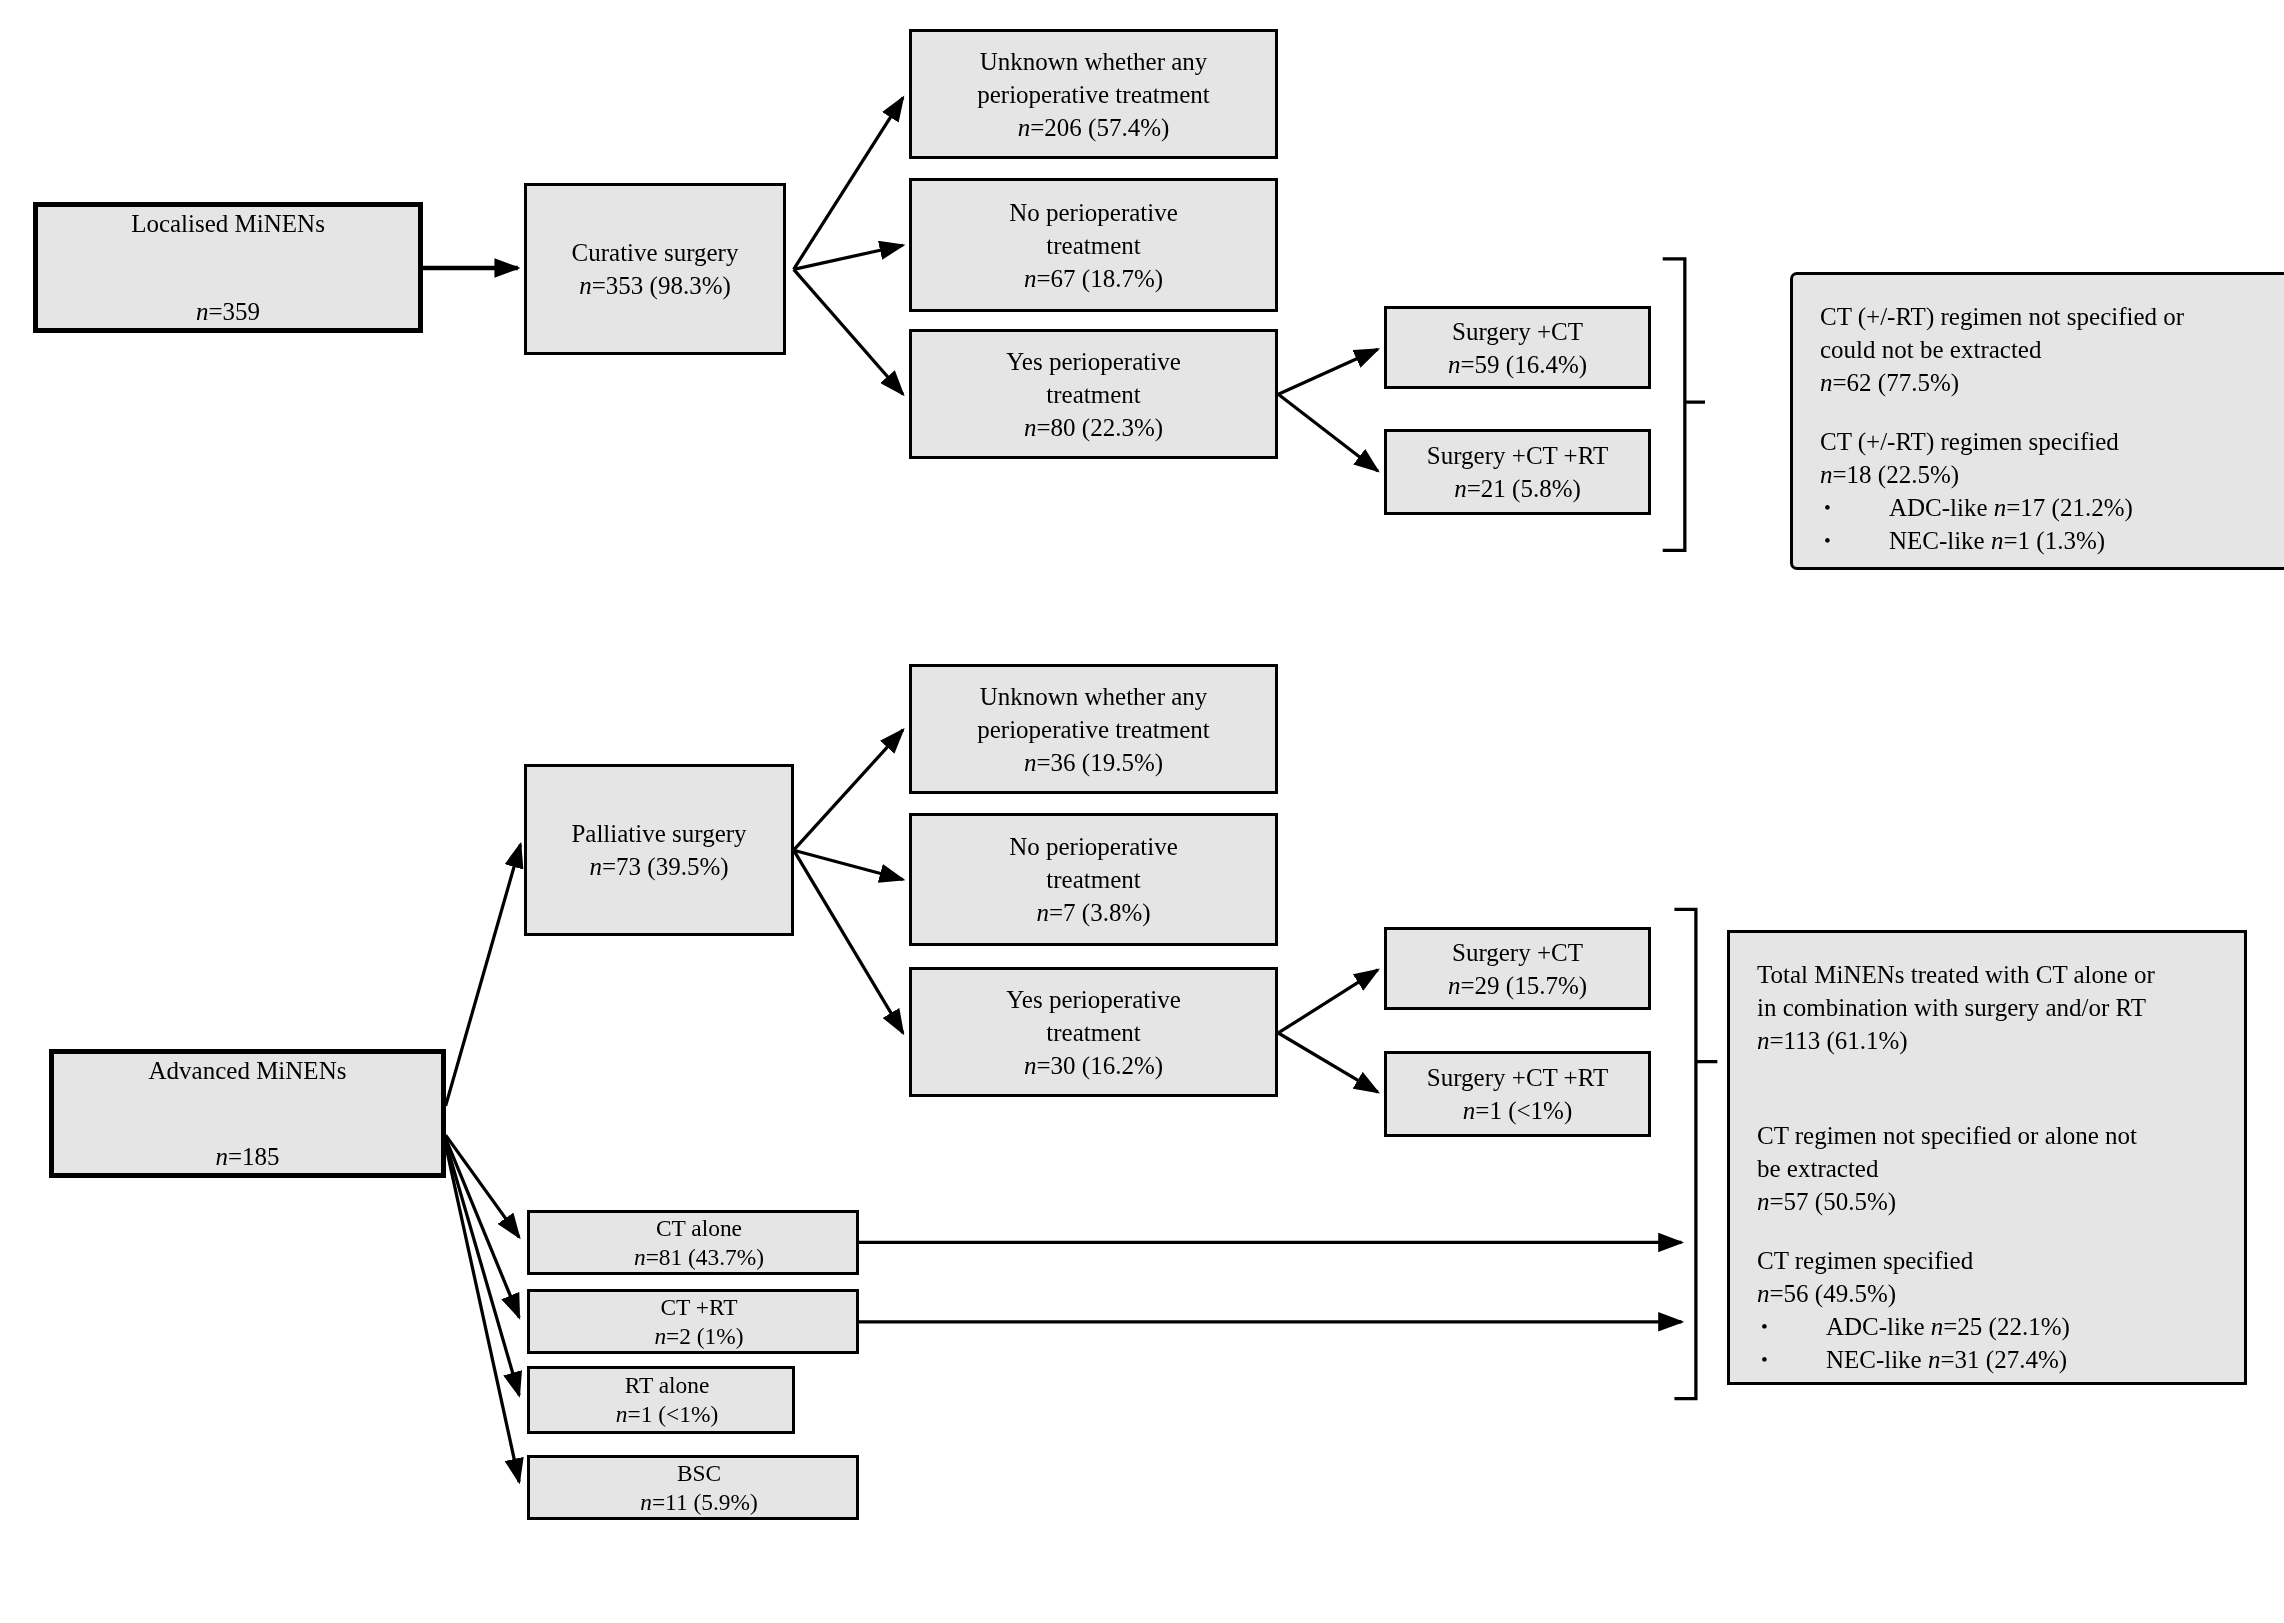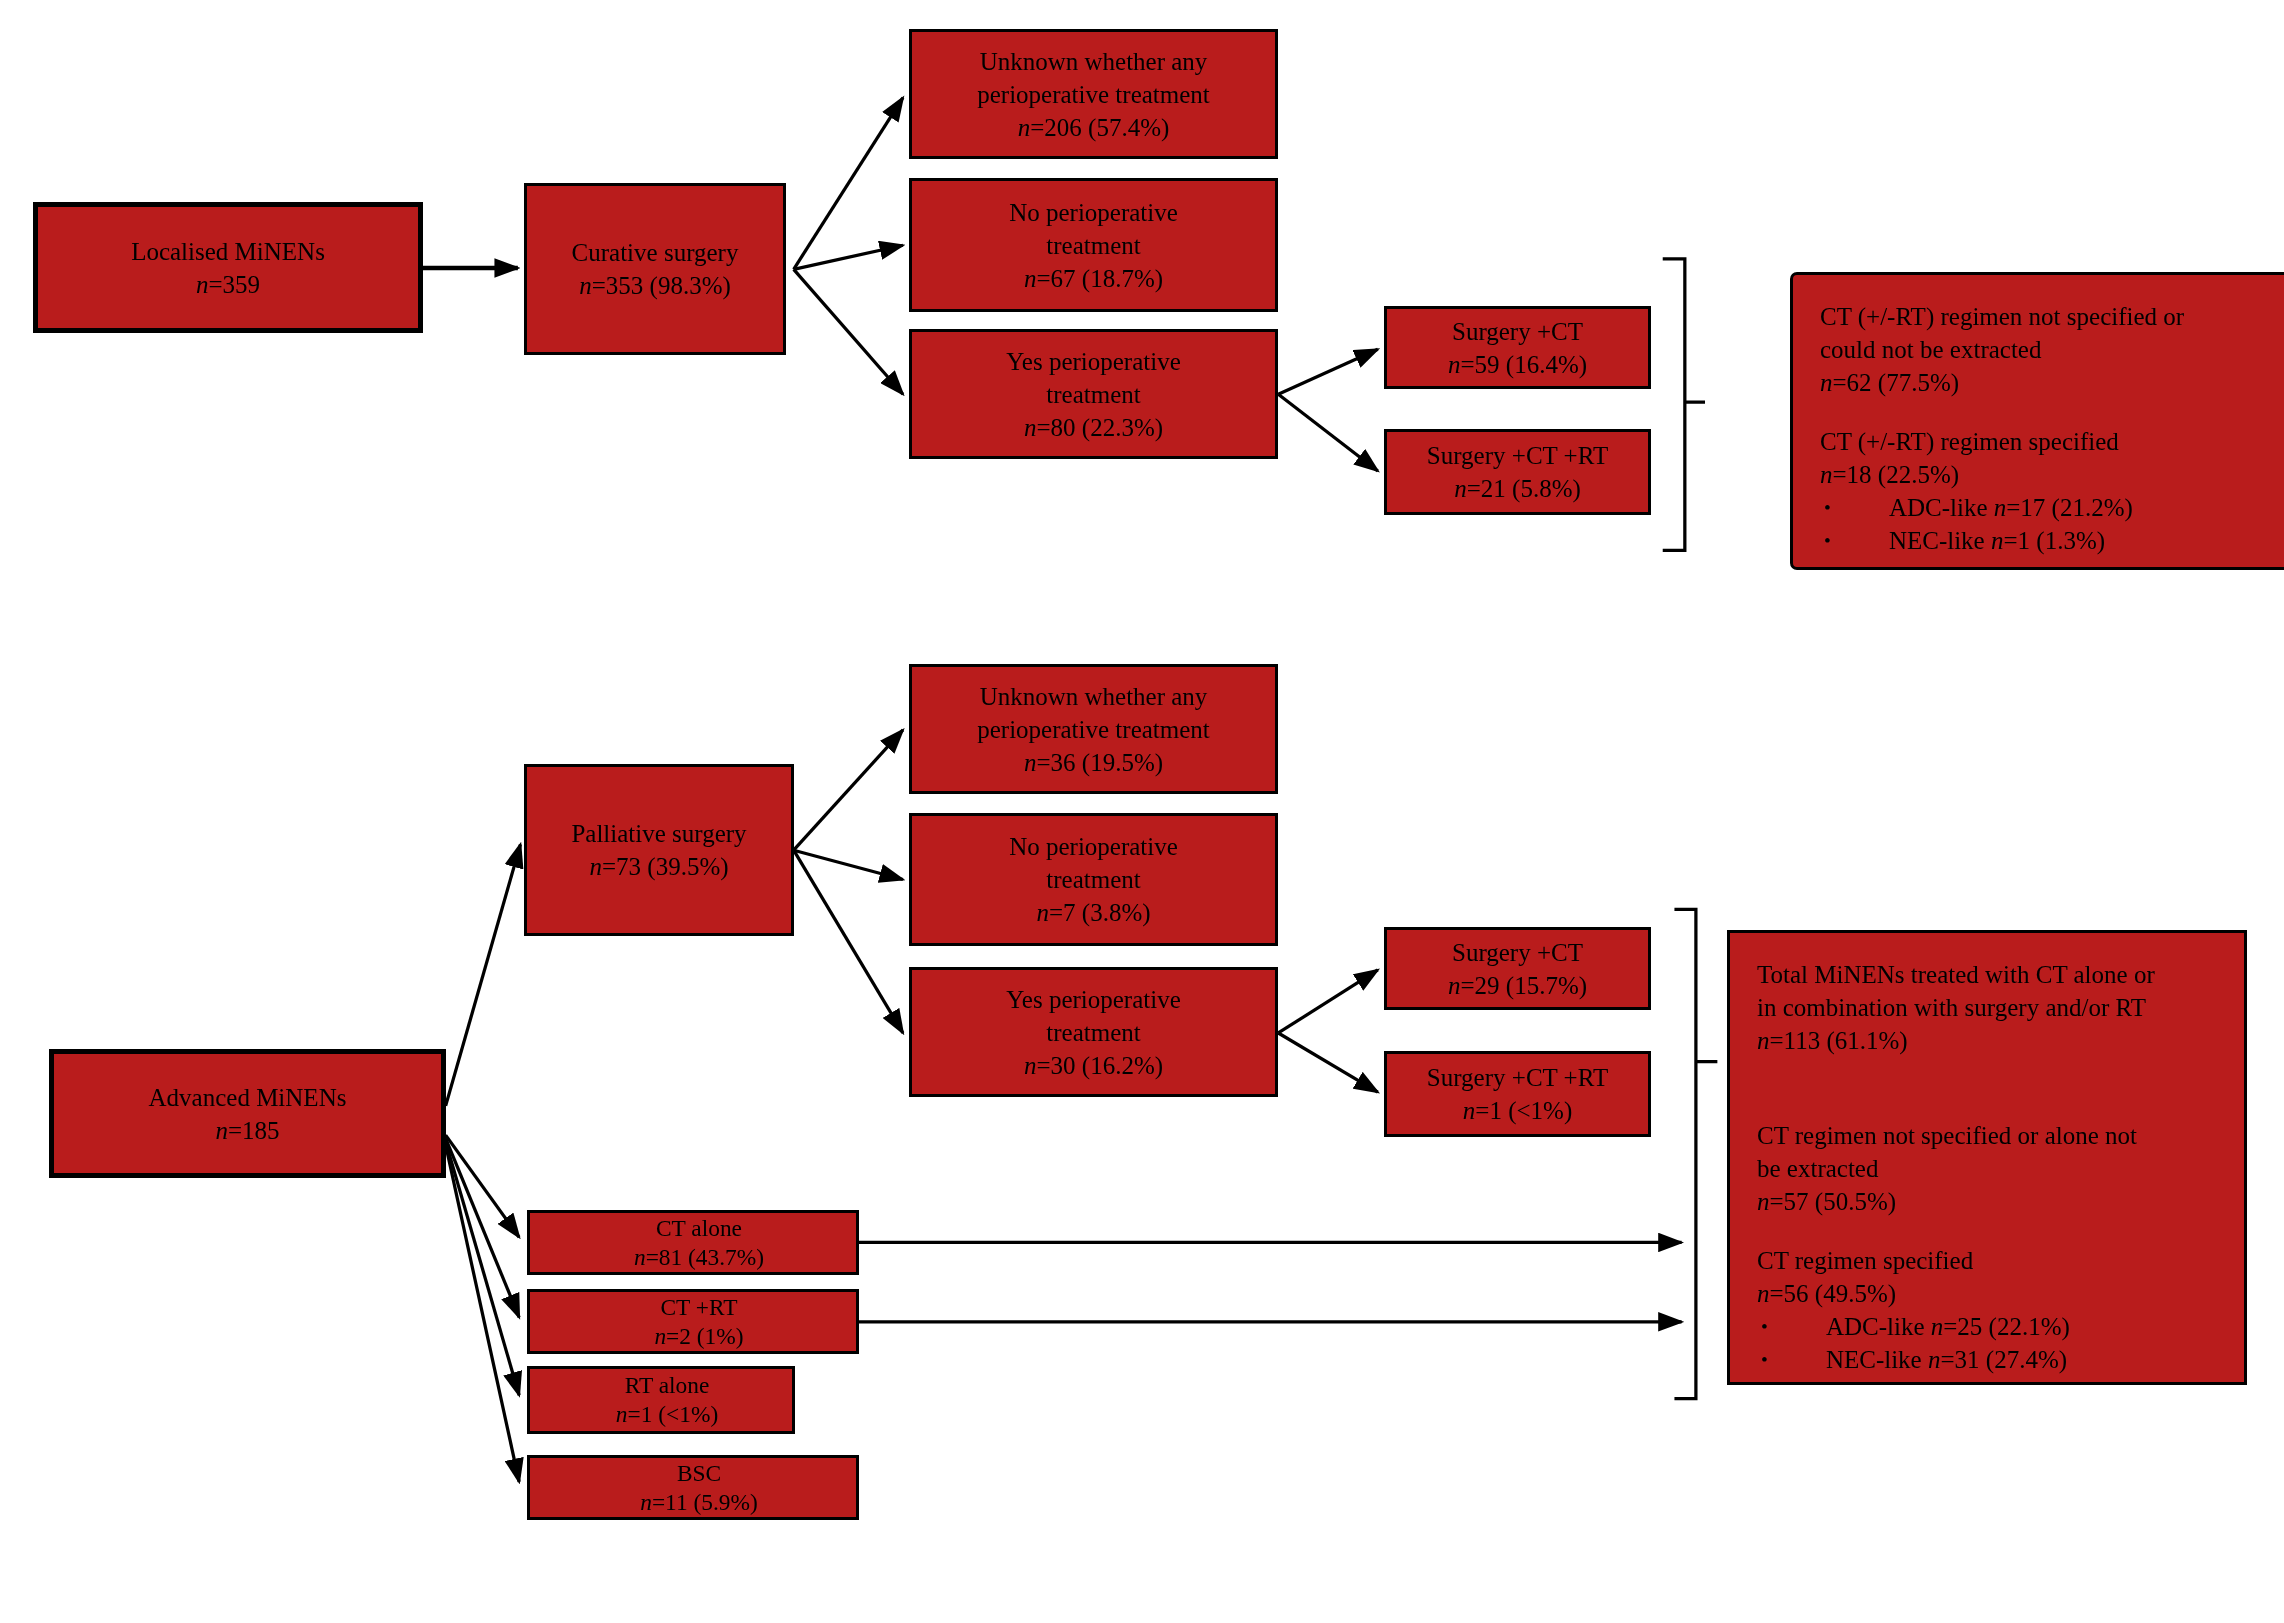--- a/index.html
+++ b/index.html
@@ -12,29 +12,29 @@
     font-size:25px;
     line-height:33px;
     overflow:hidden;
   }
   .wires{position:absolute;left:0;top:0;z-index:0;}
   .wires line, .wires path{stroke:#000;fill:none;}
   .box{
     position:absolute;
     box-sizing:border-box;
     border:3.9px solid #000;
-    background:#b91c1c;
+    background:#e5e5e5;
     display:flex;
     flex-direction:column;
     justify-content:center;
     align-items:center;
     text-align:center;
     z-index:1;
   }
-  .box.root{border-width:5.2px;}
+  .box.root{border-width:5.2px;justify-content:space-between;}
   .box.sm{line-height:29px;font-size:23.4px;padding-left:12px;}
   .textbox{
     justify-content:flex-start;
     align-items:flex-start;
     text-align:left;
     padding:25px 27px;
   }
   .para{margin:0;}
   .para + .para{margin-top:26px;}
   .para + .para.gap-lg{margin-top:62px;}

